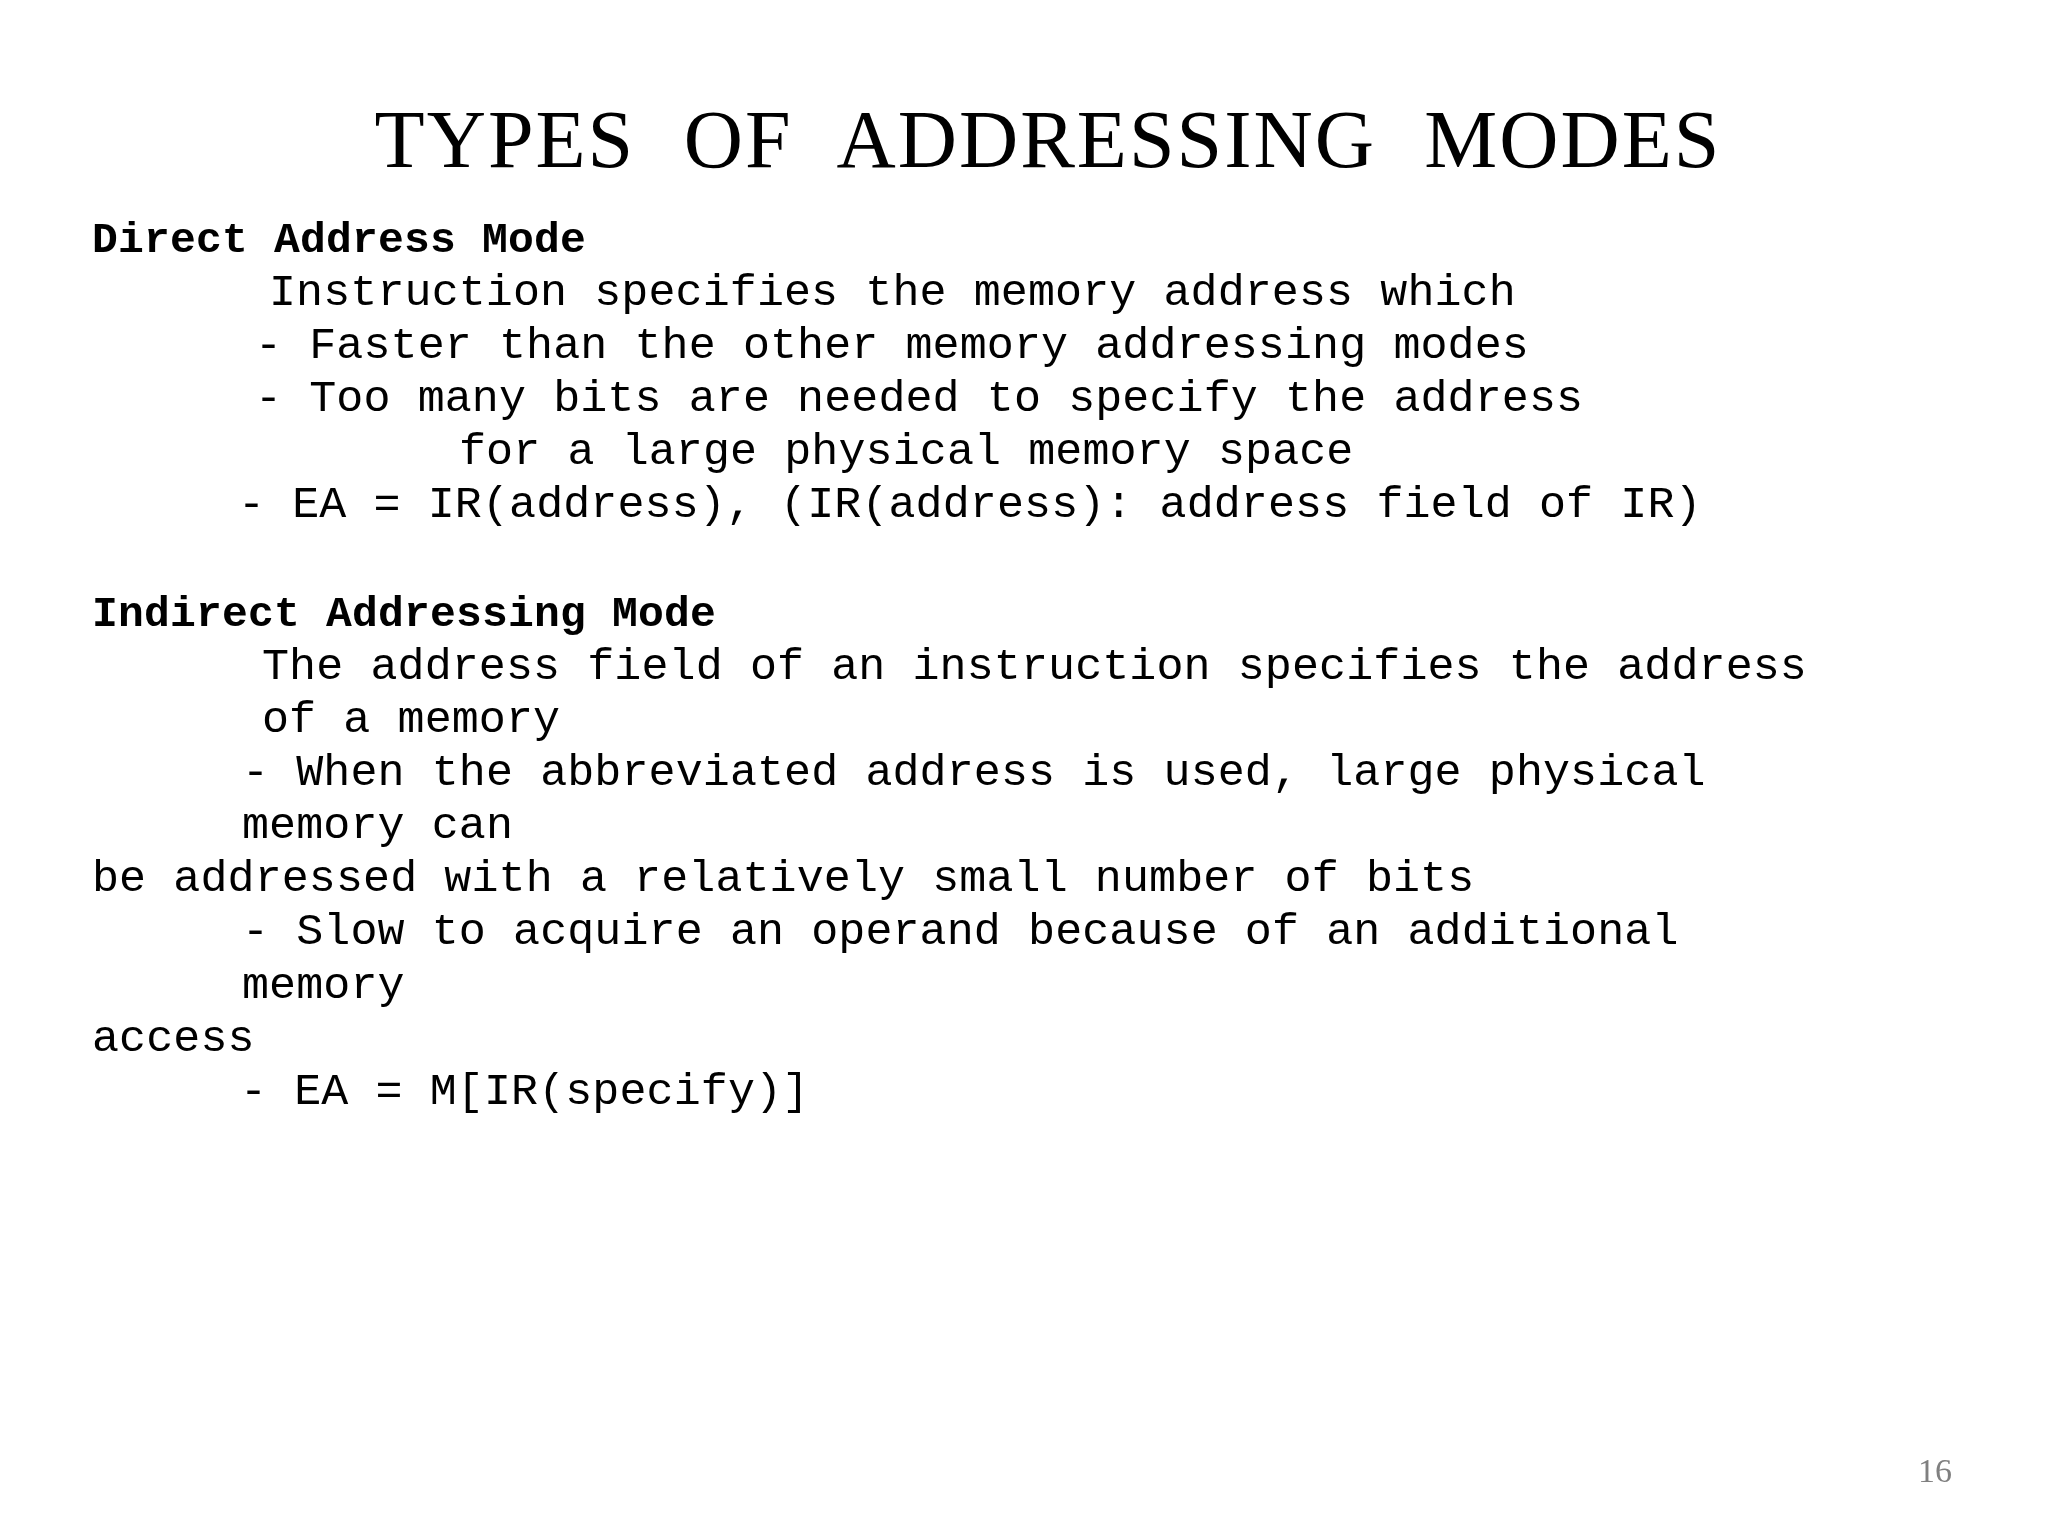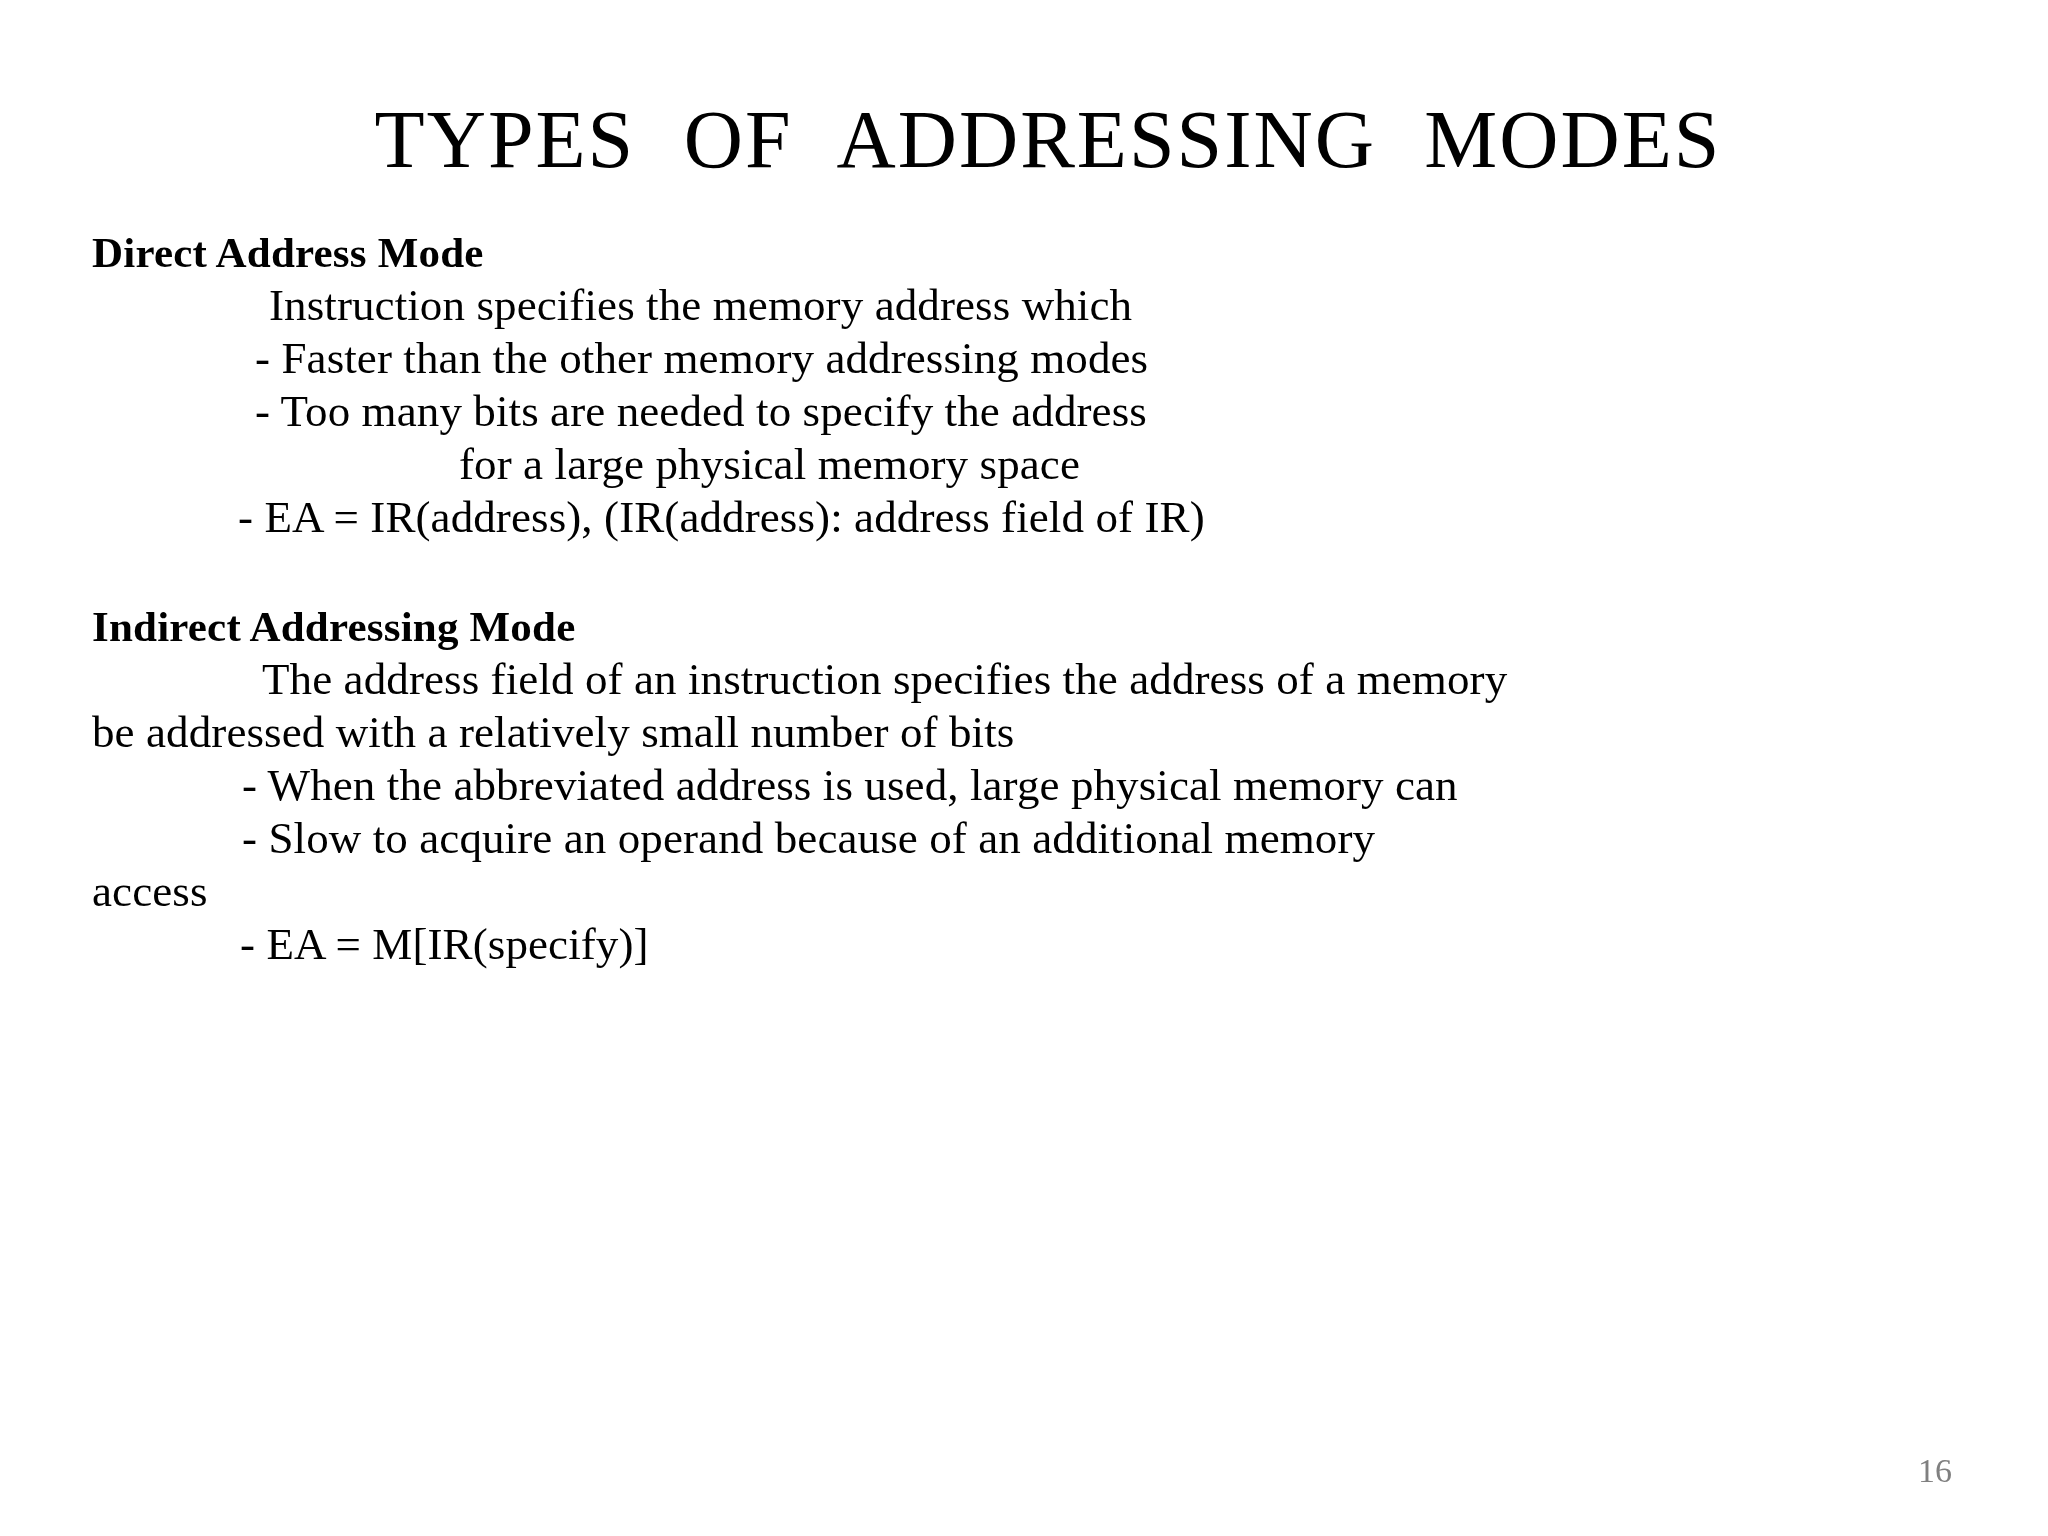--- a/index.html
+++ b/index.html
@@ -38,23 +38,24 @@
     word-spacing: 26px;
     font-weight: 400;
     color: #000000;
     white-space: nowrap;
     padding-left: 24px;
   }
 
   
   .body-block {
     position: absolute;
-    top: 228px;
+    top: 216px;
     left: 92px;
     width: 1770px;
+    font-family: Liberation Mono, monospace;
   }
 
   .section {
     margin: 0 0 0 0;
   }
 
   .section-heading {
     font-size: 43px;
     font-weight: bold;
     line-height: 1.18;
@@ -121,23 +122,23 @@
     </div>
 
     <div class="gap-section"></div>
 
     <div class="section">
       <div class="section-heading ind-0">Indirect Addressing Mode</div>
 
       <div class="line ind-6">The address field of an instruction specifies the address of a memory</div>
 
 
+      <div class="line ind-5">- When the abbreviated address is used, large physical memory can</div>
+
       <div class="line ind-0">be addressed with a relatively small number of bits</div>
-
-      <div class="line ind-5">- When the abbreviated address is used, large physical memory can</div>
 
       <div class="line ind-5">- Slow to acquire an operand because of an additional memory</div>
 
       <div class="line ind-0">access</div>
 
       <div class="line ind-7">- EA = M[IR(specify)]</div>
     </div>
 
   </div>
 

